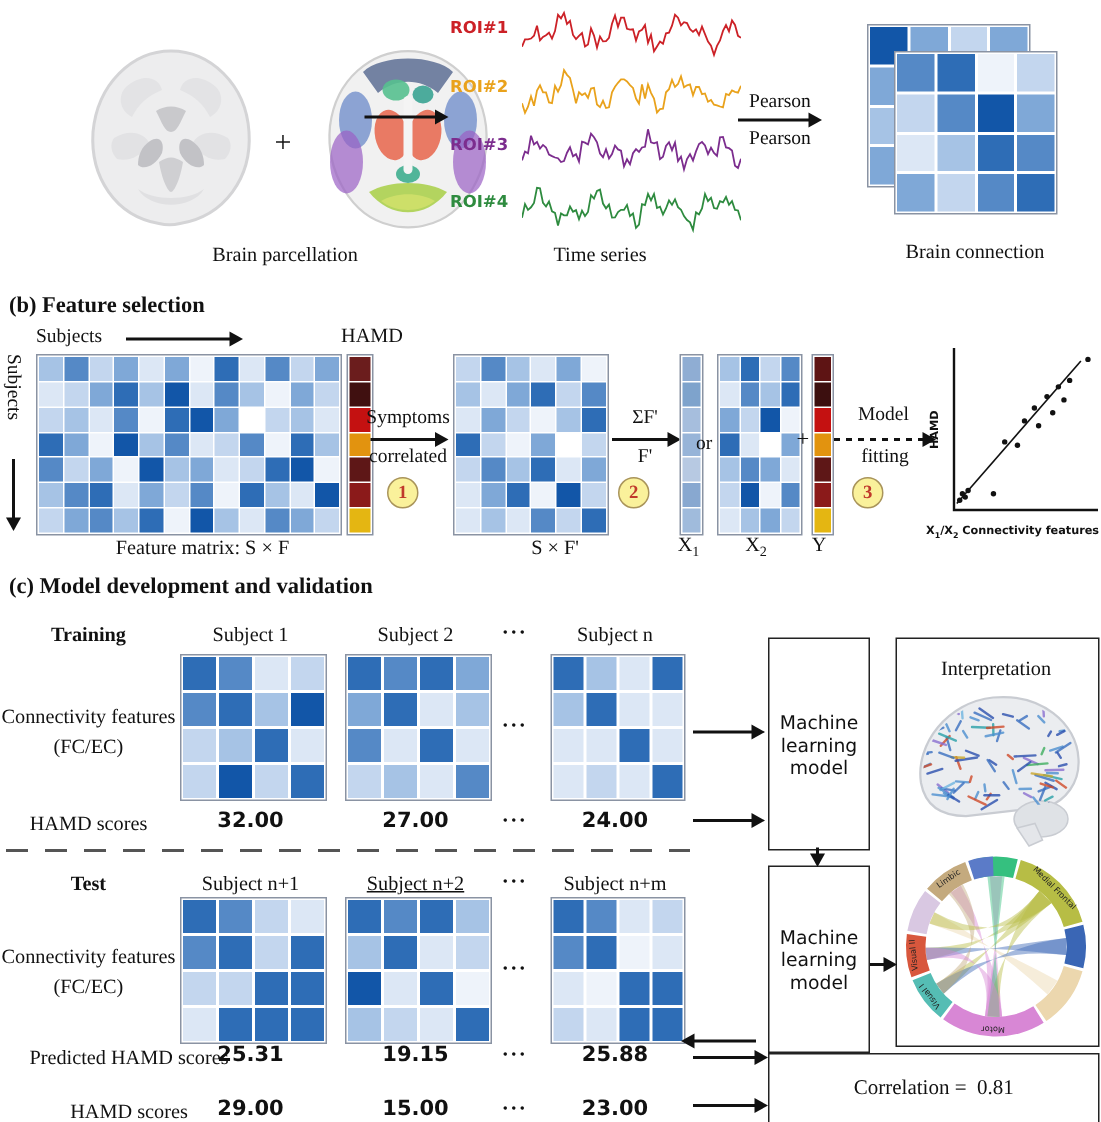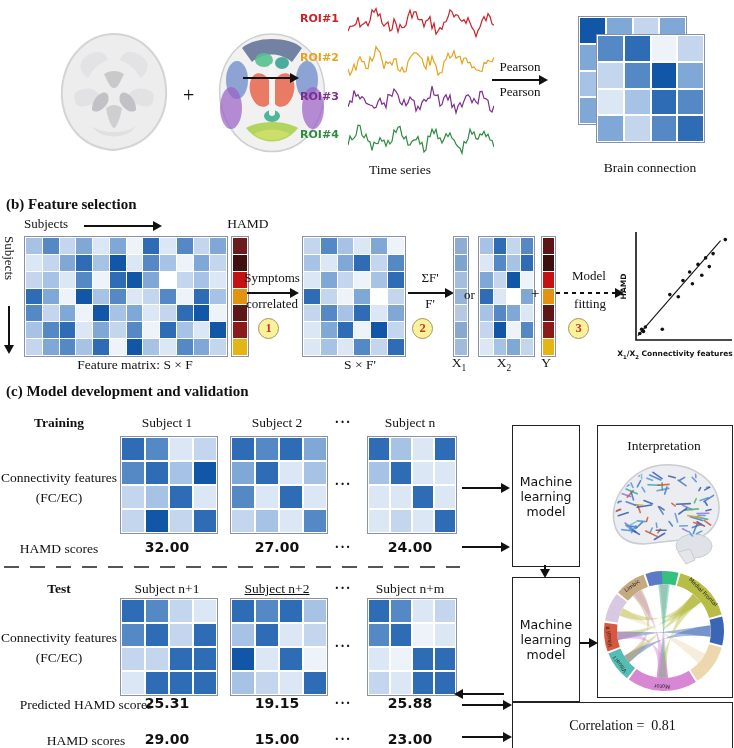--- a/index.html
+++ b/index.html
@@ -74,20 +74,21 @@
     <ellipse cx="23" cy="80" rx="11" ry="21" fill="#9a5fc5" opacity="0.7"></ellipse>
     <ellipse cx="105" cy="80" rx="11" ry="21" fill="#9a5fc5" opacity="0.7"></ellipse>
     <ellipse cx="53" cy="62" rx="11" ry="17" fill="#e8735c" opacity="0.95" transform="rotate(-12 53 62)"></ellipse>
     <ellipse cx="75" cy="62" rx="11" ry="17" fill="#e8735c" opacity="0.95" transform="rotate(12 75 62)"></ellipse>
     <ellipse cx="64" cy="88" rx="8" ry="6" fill="#3fae8f" opacity="0.9"></ellipse>
     <path d="M38,100 C52,118 76,118 90,100 C76,92 52,92 38,100 Z" fill="#a8cf45" opacity="0.85"></path>
     <path d="M46,106 C56,114 72,114 82,106 C72,100 56,100 46,106 Z" fill="#cfe06a" opacity="0.9"></path>
     <rect x="61" y="36" width="6" height="52" rx="3" fill="#f4f4f4"></rect>
   </svg>
 
+  <div class="abs cap" style="left:100px;top:162px;width:180px;">Brain parcellation</div>
 
   <div class="ar" style="left:243px;top:77px;width:48px;"></div>
 
   <div class="abs sans bold" style="left:300px;top:12px;font-size:11px;color:#cc2127;">ROI#1</div>
   <svg class="abs wave" style="left:348px;top:4px;" width="146" height="36">
       <polyline points="0,27.1 2,22.3 4,22.2 6,21.7 8,19.8 10,13.2 12,22.9 14,20.6 16,19.5 18,17.8 20,21.7 22,16.7 24,5.9 26,8.3 28,4.6 30,12.0 32,9.9 34,19.3 36,22.0 38,19.9 40,18.0 42,27.0 44,25.7 46,14.9 48,19.7 50,27.8 52,20.4 54,23.6 56,23.4 58,21.2 60,11.8 62,6.3 64,13.9 66,7.8 68,7.8 70,15.2 72,15.8 74,15.5 76,23.0 78,16.9 80,15.8 82,12.7 84,24.6 86,19.3 88,30.2 90,27.0 92,23.7 94,25.2 96,18.2 98,17.8 100,13.1 102,5.8 104,7.8 106,12.9 108,10.8 110,11.4 112,15.4 114,17.2 116,15.6 118,19.3 120,13.7 122,18.7 124,23.7 126,26.5 128,32.6 130,26.6 132,23.0 134,16.6 136,12.7 138,16.9 140,9.6 142,12.6 144,19.9 146,21.2" fill="none" stroke="#cc2127" stroke-width="1.2"></polyline>
     </svg>
   <div class="abs sans bold" style="left:300px;top:51px;font-size:11px;color:#e9a21c;">ROI#2</div>
   <svg class="abs wave" style="left:348px;top:44px;" width="146" height="36">
       <polyline points="0,24.9 2,31.2 4,27.1 6,20.2 8,26.5 10,16.4 12,12.9 14,17.6 16,17.6 18,24.3 20,24.8 22,13.2 24,17.1 26,12.8 28,2.7 30,5.9 32,8.0 34,15.9 36,24.8 38,17.5 40,19.4 42,18.1 44,21.2 46,15.0 48,14.6 50,25.7 52,27.4 54,23.2 56,28.0 58,27.5 60,17.5 62,13.8 64,11.2 66,8.9 68,8.9 70,10.3 72,12.7 74,14.6 76,21.7 78,25.1 80,12.3 82,21.7 84,12.3 86,17.9 88,21.7 90,31.0 92,28.8 94,28.5 96,17.5 98,15.5 100,9.2 102,14.0 104,12.0 106,6.9 108,14.2 110,12.9 112,12.3 114,19.5 116,14.0 118,14.0 120,18.8 122,18.3 124,23.8 126,22.7 128,25.8 130,26.2 132,27.0 134,27.6 136,18.6 138,19.4 140,16.3 142,17.2 144,17.8 146,13.2" fill="none" stroke="#e9a21c" stroke-width="1.2"></polyline>
@@ -293,21 +294,21 @@
       <div style="background: rgb(238, 243, 250);"></div>
       <div style="background: rgb(18, 86, 168);"></div>
       <div style="background: rgb(195, 214, 238);"></div>
       <div style="background: rgb(220, 231, 245);"></div>
       <div style="background: rgb(166, 195, 229);"></div>
       <div style="background: rgb(220, 231, 245);"></div>
       <div style="background: rgb(85, 137, 198);"></div>
       <div style="background: rgb(195, 214, 238);"></div>
       <div style="background: rgb(46, 109, 182);"></div>
     </div>
-  <div class="abs cap" style="left:310px;top:357px;width:100px;">S × F'</div>
+  <div class="abs cap" style="left:320px;top:357px;width:100px;">S × F'</div>
 
   <div class="abs lbl" style="left:404px;top:270px;width:52px;">ΣF'</div>
   <div class="ar" style="left:408px;top:292px;width:38px;"></div>
   <div class="abs lbl" style="left:404px;top:296px;width:52px;">F'</div>
   <div class="badge" style="left:412px;top:318px;">2</div>
 
   <div class="col" style="left:453px;top:236px;width:12px;height:117px;">
       <div style="background: rgb(143, 173, 211);"></div>
       <div style="background: rgb(126, 163, 204);"></div>
       <div style="background: rgb(166, 190, 221);"></div>

